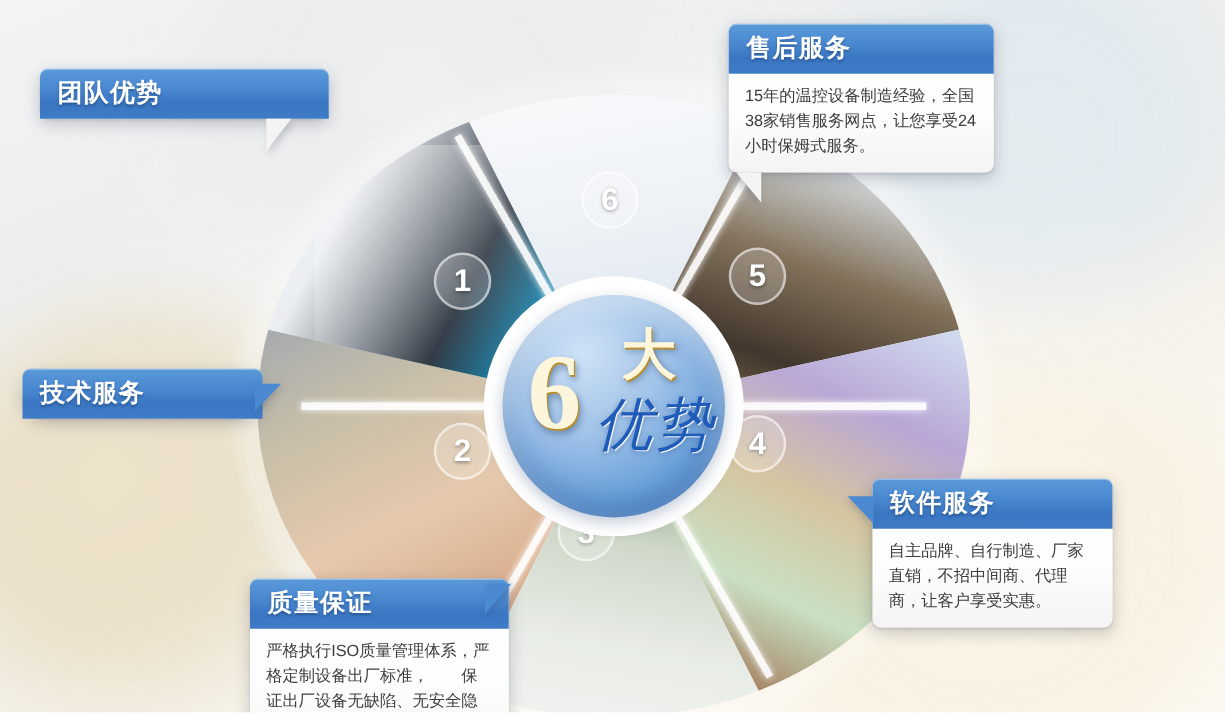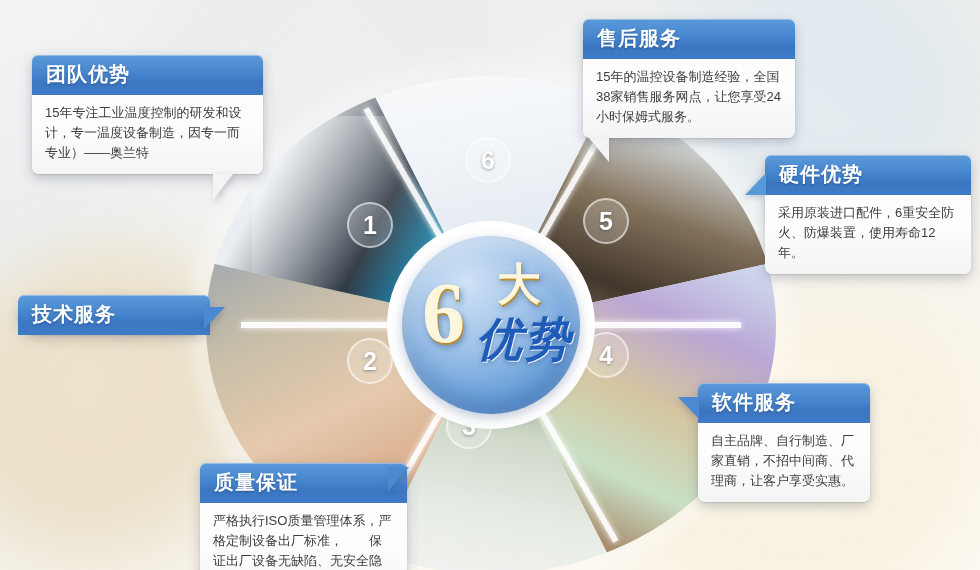--- a/index.html
+++ b/index.html
@@ -86,21 +86,21 @@
     text-shadow:1px 2px 0 #b98f2e, 2px 4px 6px rgba(20,50,100,.45);
   }
   .cn-da{
     position:absolute;left:95px;top:26px;
     font-size:44px;line-height:44px;font-weight:bold;
     color:#fdf6dc;
     text-shadow:1px 2px 0 #b98f2e, 2px 3px 6px rgba(20,50,100,.45);
   }
   .cn-ys{
     position:absolute;left:74px;top:78px;
-    font-size:46px;line-height:50px;font-weight:bold;font-style:italic;
+    font-size:46px;line-height:50px;font-weight:normal;font-style:italic;
     color:#1f5bb8;
     letter-spacing:2px;
     text-shadow:1px 1px 0 rgba(255,255,255,.85), 0 2px 5px rgba(20,50,110,.35);
   }
 
   
   .numbadge{
     position:absolute;width:46px;height:46px;border-radius:50%;
     display:flex;align-items:center;justify-content:center;
     color:#ffffff;font-size:25px;font-weight:bold;
@@ -204,37 +204,31 @@
       <div class="center-inner">
         <span class="big6">6</span>
         <span class="cn-da">大</span>
         <span class="cn-ys">优势</span>
       </div>
     </div>
   </div>
 
   <div class="card" style="left:32px;top:40px;width:231px;">
     <div class="hdr">团队优势</div>
-    <div class="body">15年专注工业温度控制的研发和设计，专一温度设备制造，因专一而专业）——奥兰特</div>
     <div class="tail" style="left:181px;top:100%;border-left:20px solid #f4f4f4;border-bottom:26px solid transparent;filter:drop-shadow(2px 3px 3px rgba(60,70,90,.22));"></div>
   </div>
 
   <div class="card" style="left:583px;top:4px;width:212px;">
     <div class="hdr">售后服务</div>
     <div class="body">15年的温控设备制造经验，全国38家销售服务网点，让您享受24小时保姆式服务。</div>
     <div class="tail" style="left:6px;top:100%;border-right:20px solid #f4f4f4;border-bottom:24px solid transparent;filter:drop-shadow(-2px 3px 3px rgba(60,70,90,.22));"></div>
   </div>
 
-  <div class="card" style="left:765px;top:140px;width:206px;">
-    <div class="hdr">硬件优势</div>
-    <div class="body">采用原装进口配件，6重安全防火、防爆装置，使用寿命12年。</div>
-    <div class="tail" style="left:-20px;top:18px;border-right:21px solid #579ad8;border-top:22px solid transparent;filter:drop-shadow(-2px 2px 3px rgba(60,70,90,.22));"></div>
-  </div>
-
-  <div class="card" style="left:698px;top:368px;width:172px;">
+
+  <div class="card" style="left:698px;top:368px;width:192px;">
     <div class="hdr">软件服务</div>
     <div class="body center">自主品牌、自行制造、厂家直销，不招中间商、代理商，让客户享受实惠。</div>
     <div class="tail" style="left:-20px;top:14px;border-right:21px solid #4b89d0;border-bottom:22px solid transparent;filter:drop-shadow(-2px 2px 3px rgba(60,70,90,.22));"></div>
   </div>
 
   <div class="card" style="left:200px;top:448px;width:207px;">
     <div class="hdr">质量保证</div>
     <div class="body">严格执行ISO质量管理体系，严格定制设备出厂标准，　　保证出厂设备无缺陷、无安全隐患。</div>
     <div class="tail" style="left:188px;top:4px;border-left:21px solid #4b89d0;border-bottom:24px solid transparent;filter:drop-shadow(2px 2px 3px rgba(60,70,90,.22));"></div>
   </div>

